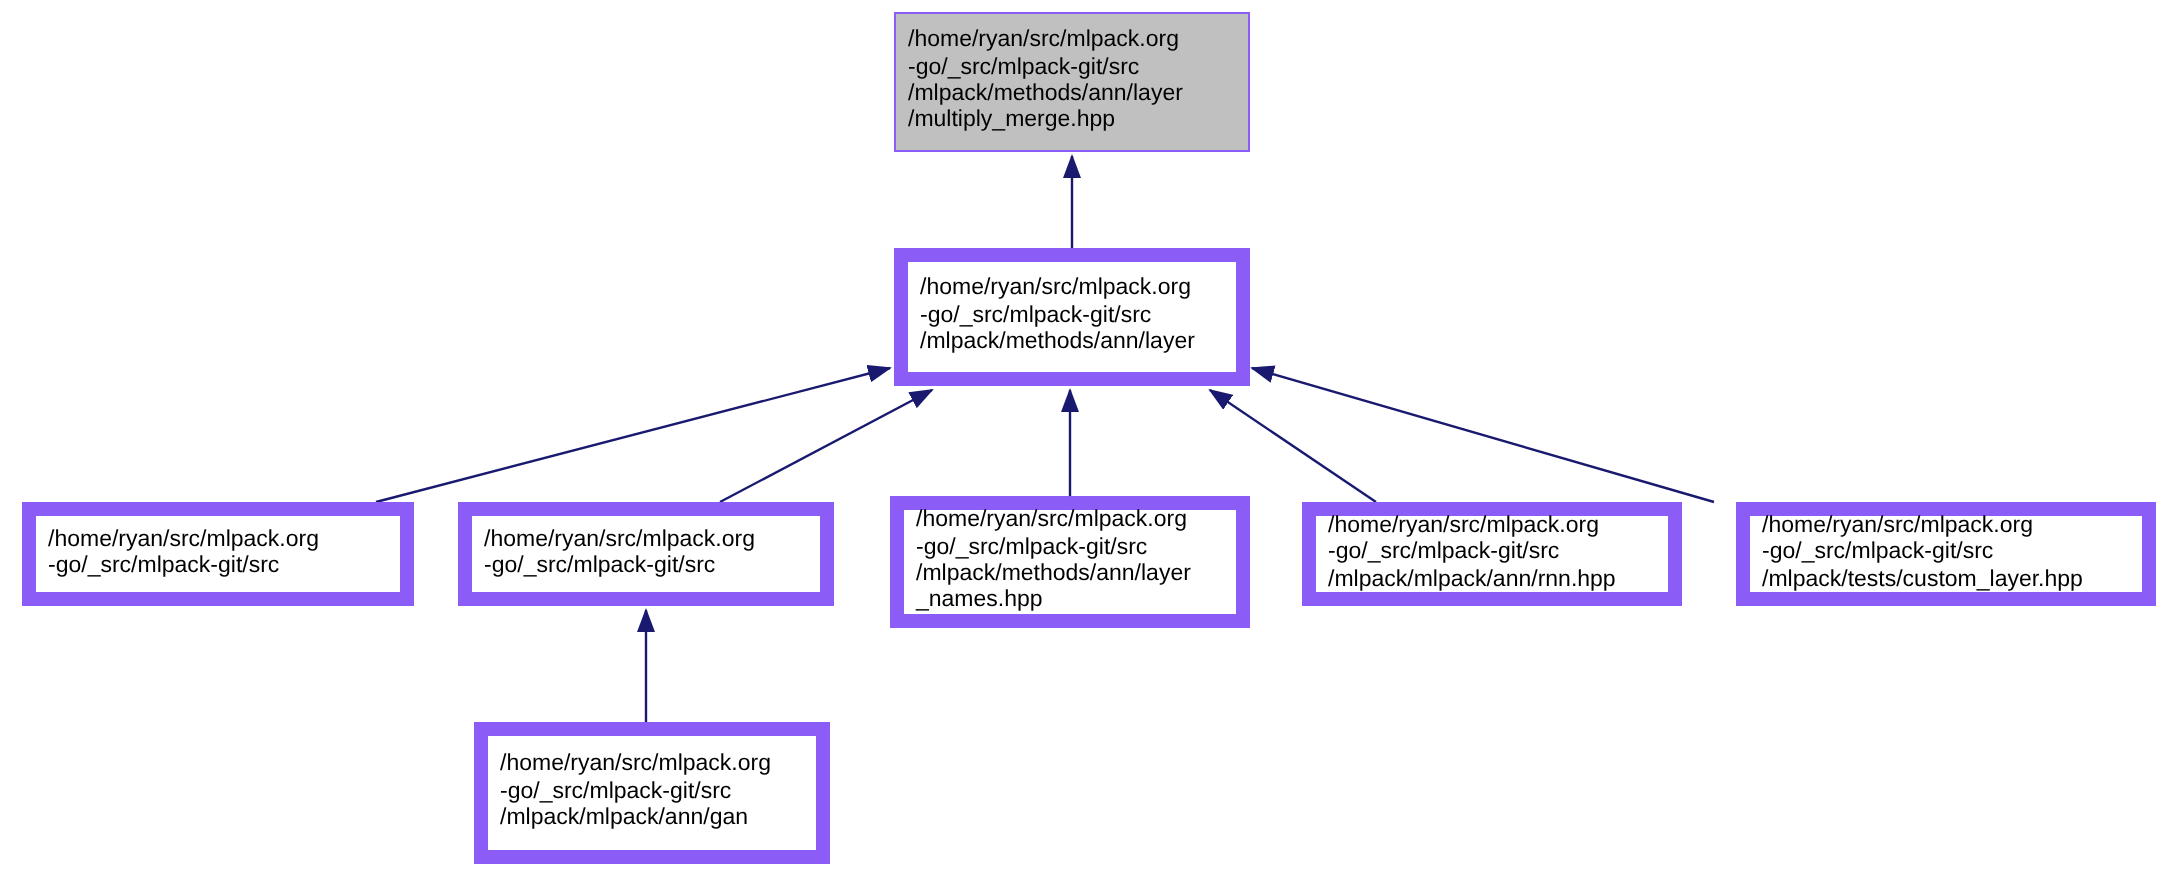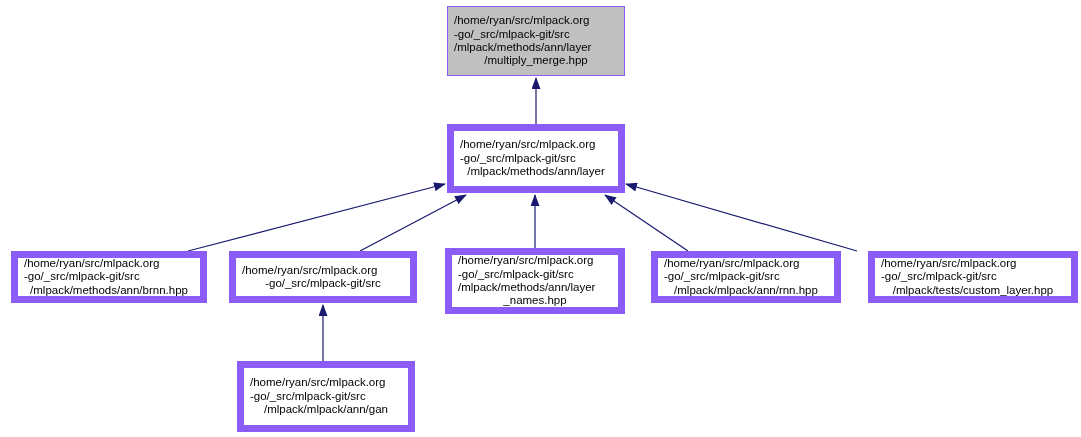--- a/index.html
+++ b/index.html
@@ -34,21 +34,21 @@
     background: #c0c0c0;
     border-width: 1.5px;
     cursor: default;
   }
   .node .line {
     white-space: nowrap;
     text-align: left;
   }
   
   .node .line:last-child {
-    text-align: center;
+    text-align: left;
   }
 </style>
 </head>
 <body>
 
 <div class="canvas">
   <svg id="edge-layer" viewBox="0 0 1081 437" xmlns="http://www.w3.org/2000/svg">
       <defs>
         <marker id="arrowhead" viewBox="0 0 12 9" refX="11" refY="4.5" markerWidth="12" markerHeight="9" orient="auto" markerUnits="userSpaceOnUse">
           <path d="M0,0 L12,4.5 L0,9 Z" fill="#191970"></path>
@@ -70,21 +70,20 @@
         <div class="line">/multiply_merge.hpp</div>
       </div>
       <div class="node" style="left: 447px; top: 124px; width: 178px; height: 69px;">
         <div class="line">/home/ryan/src/mlpack.org</div>
         <div class="line">-go/_src/mlpack-git/src</div>
         <div class="line">/mlpack/methods/ann/layer</div>
       </div>
       <div class="node" style="left: 11px; top: 251px; width: 196px; height: 52px;">
         <div class="line">/home/ryan/src/mlpack.org</div>
         <div class="line">-go/_src/mlpack-git/src</div>
-        <div class="line">/mlpack/methods/ann/brnn.hpp</div>
       </div>
       <div class="node" style="left: 229px; top: 251px; width: 188px; height: 52px;">
         <div class="line">/home/ryan/src/mlpack.org</div>
         <div class="line">-go/_src/mlpack-git/src</div>
       </div>
       <div class="node" style="left: 445px; top: 248px; width: 180px; height: 66px;">
         <div class="line">/home/ryan/src/mlpack.org</div>
         <div class="line">-go/_src/mlpack-git/src</div>
         <div class="line">/mlpack/methods/ann/layer</div>
         <div class="line">_names.hpp</div>

